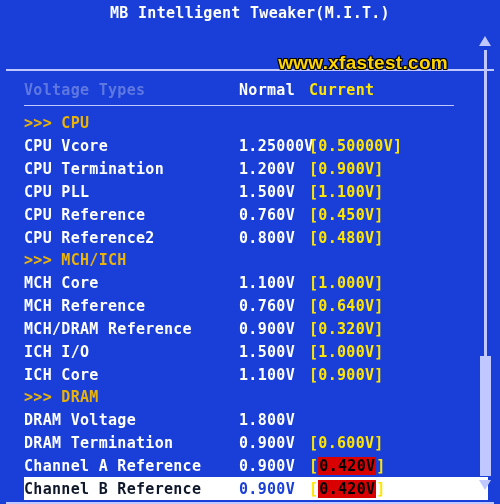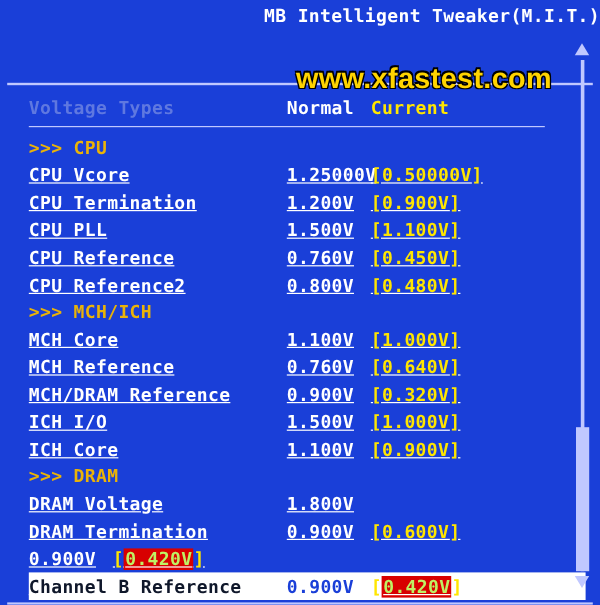--- a/index.html
+++ b/index.html
@@ -10,21 +10,21 @@
     overflow: hidden;
     font-family: "Lucida Console", Monaco, monospace;
     font-size: 15px;
     font-weight: bold;
     color: #ffffff;
     position: relative;
     letter-spacing: 0.3px;
   }
   .title-bar {
     width: 100%;
-    text-align: right;
+    text-align: center;
     padding: 4px 0 10px 0;
     font-size: 15px;
   }
   .frame {
     border-top: 2px solid #c0c8ff;
     border-bottom: 2px solid #c0c8ff;
     position: absolute;
     left: 6px;
     right: 6px;
     top: 26px;
@@ -46,39 +46,38 @@
   .section-label {
     color: #eab308;
     font-size: 15px;
     padding: 2px 0;
   }
   .row {
     display: flex;
     align-items: center;
     padding: 2px 0;
     height: 23px;
-    text-decoration: underline;
   }
   .row.selected {
     background: #ffffff;
   }
   .row.selected .c-name { color: #0f172a; }
   .row.selected .c-normal { color: #1a3fd8; }
   .c-name { width: 215px; flex-shrink: 0; }
   .c-normal { width: 70px; flex-shrink: 0; color: #ffffff; }
   .c-current { color: #ffe600; }
   .c-current-red { color: #ffe600; }
-  .c-current-red .valred { color: #bef264; background: #d80000; padding: 0 1px; text-align: right; }
+  .c-current-red .valred { color: #000000; background: #d80000; padding: 0 1px; text-align: right; }
   .watermark {
     position: absolute;
-    right: 40px;
+    right: 52px;
     top: 52px;
     color: #ffd400;
     font-family: Arial, Helvetica, sans-serif;
-    font-size: 24px;
+    font-size: 19px;
     font-weight: bold;
     text-shadow: 1px 1px 0 #000, -1px -1px 0 #000, 1px -1px 0 #000, -1px 1px 0 #000;
     pointer-events: none;
   }
   .scrollbar {
     position: absolute;
     right: 8px;
     top: 36px;
     width: 14px;
     height: 454px;
@@ -184,20 +183,21 @@
   <div class="row">
     <span class="c-name">DRAM Voltage</span>
     <span class="c-normal">1.800V</span>
   </div>
   <div class="row">
     <span class="c-name">DRAM Termination</span>
     <span class="c-normal">0.900V</span>
     <span class="c-current">[<span>0.600V</span>]</span>
   </div>
   <div class="row">
+    <span class="c-name">Channel A Reference</span>
     <span class="c-normal">0.900V</span>
     <span class="c-current-red">[<span class="valred">0.420V</span>]</span>
   </div>
   <div class="row selected">
     <span class="c-name">Channel B Reference</span>
     <span class="c-normal">0.900V</span>
     <span class="c-current-red">[<span class="valred">0.420V</span>]</span>
   </div>
 
 </div>

